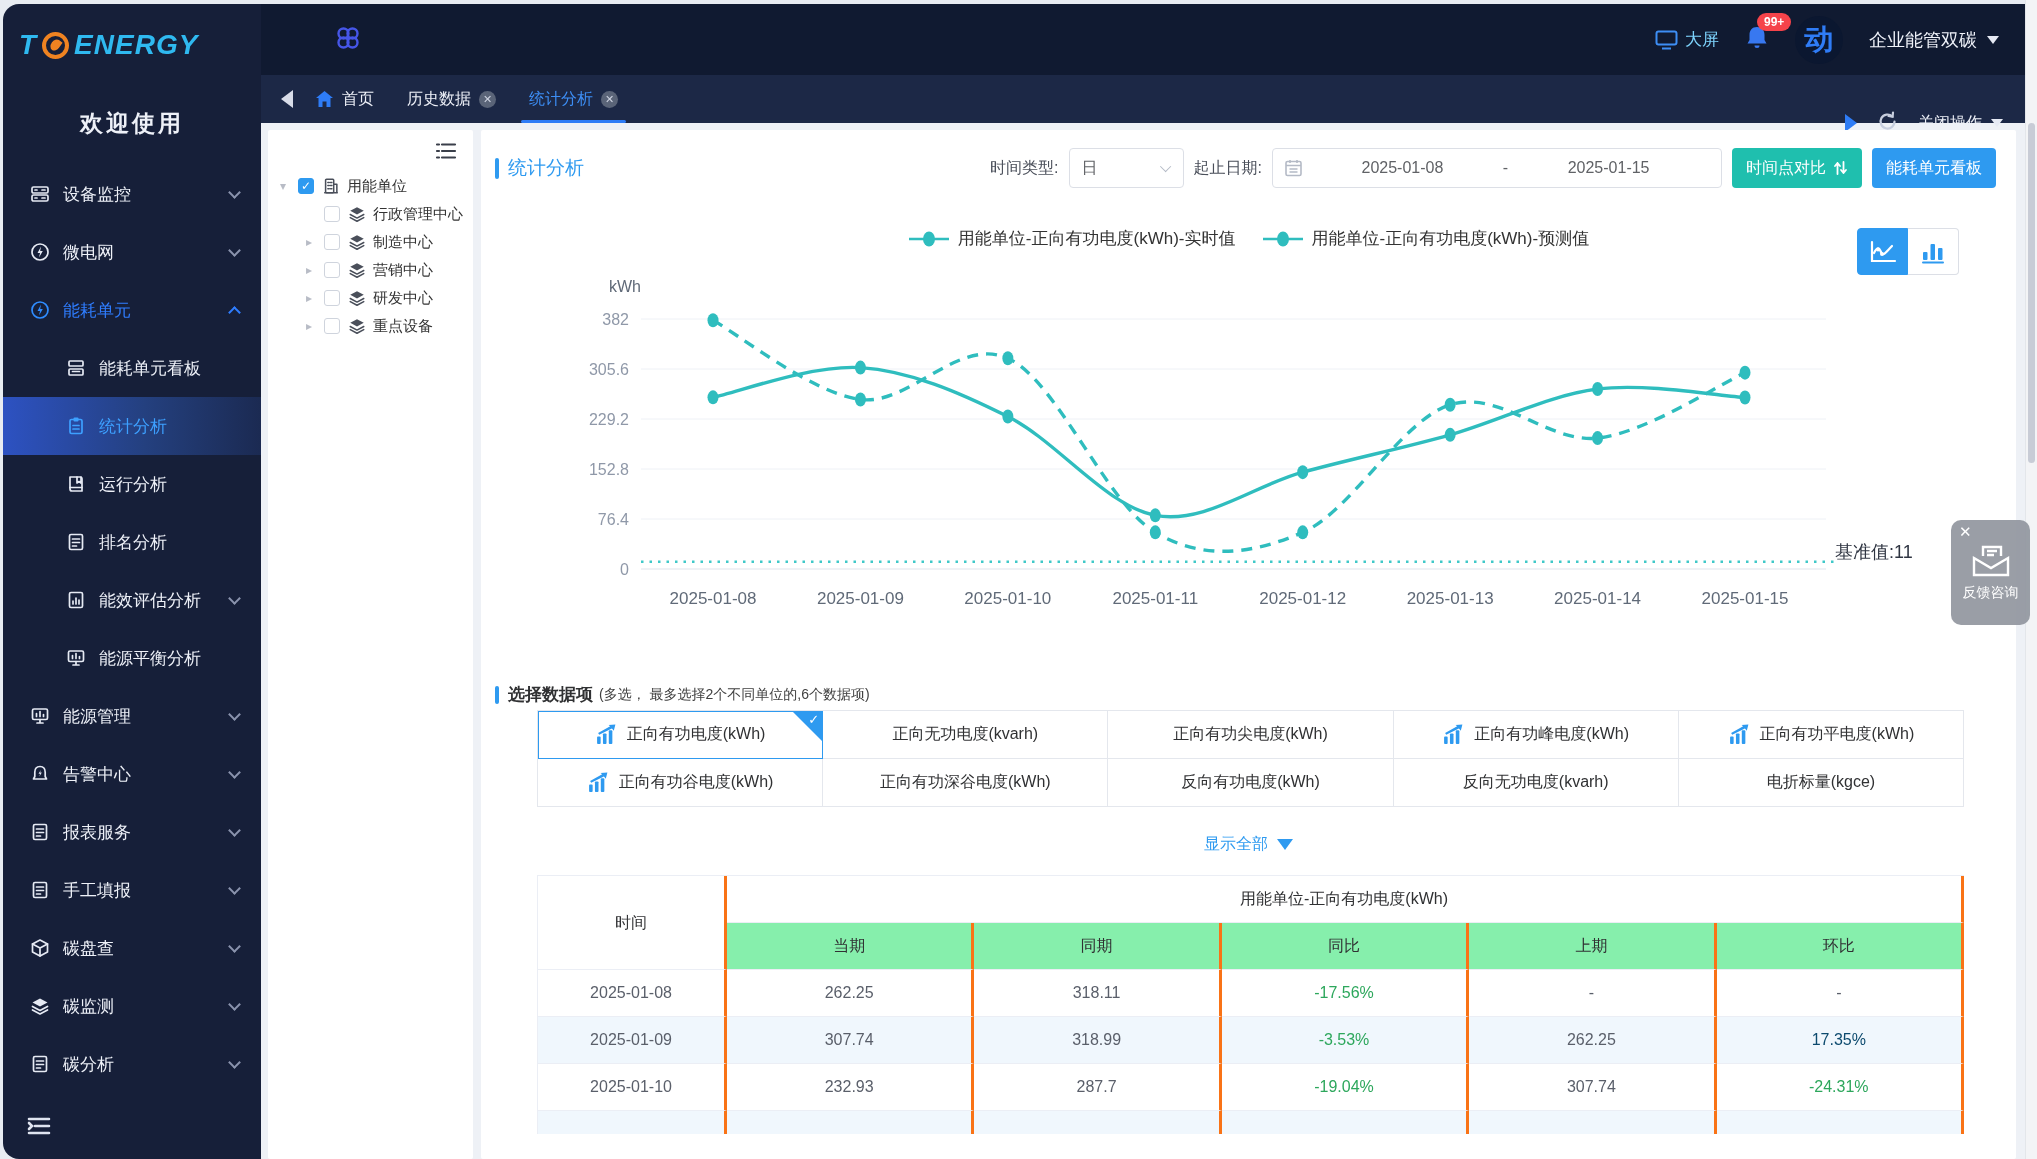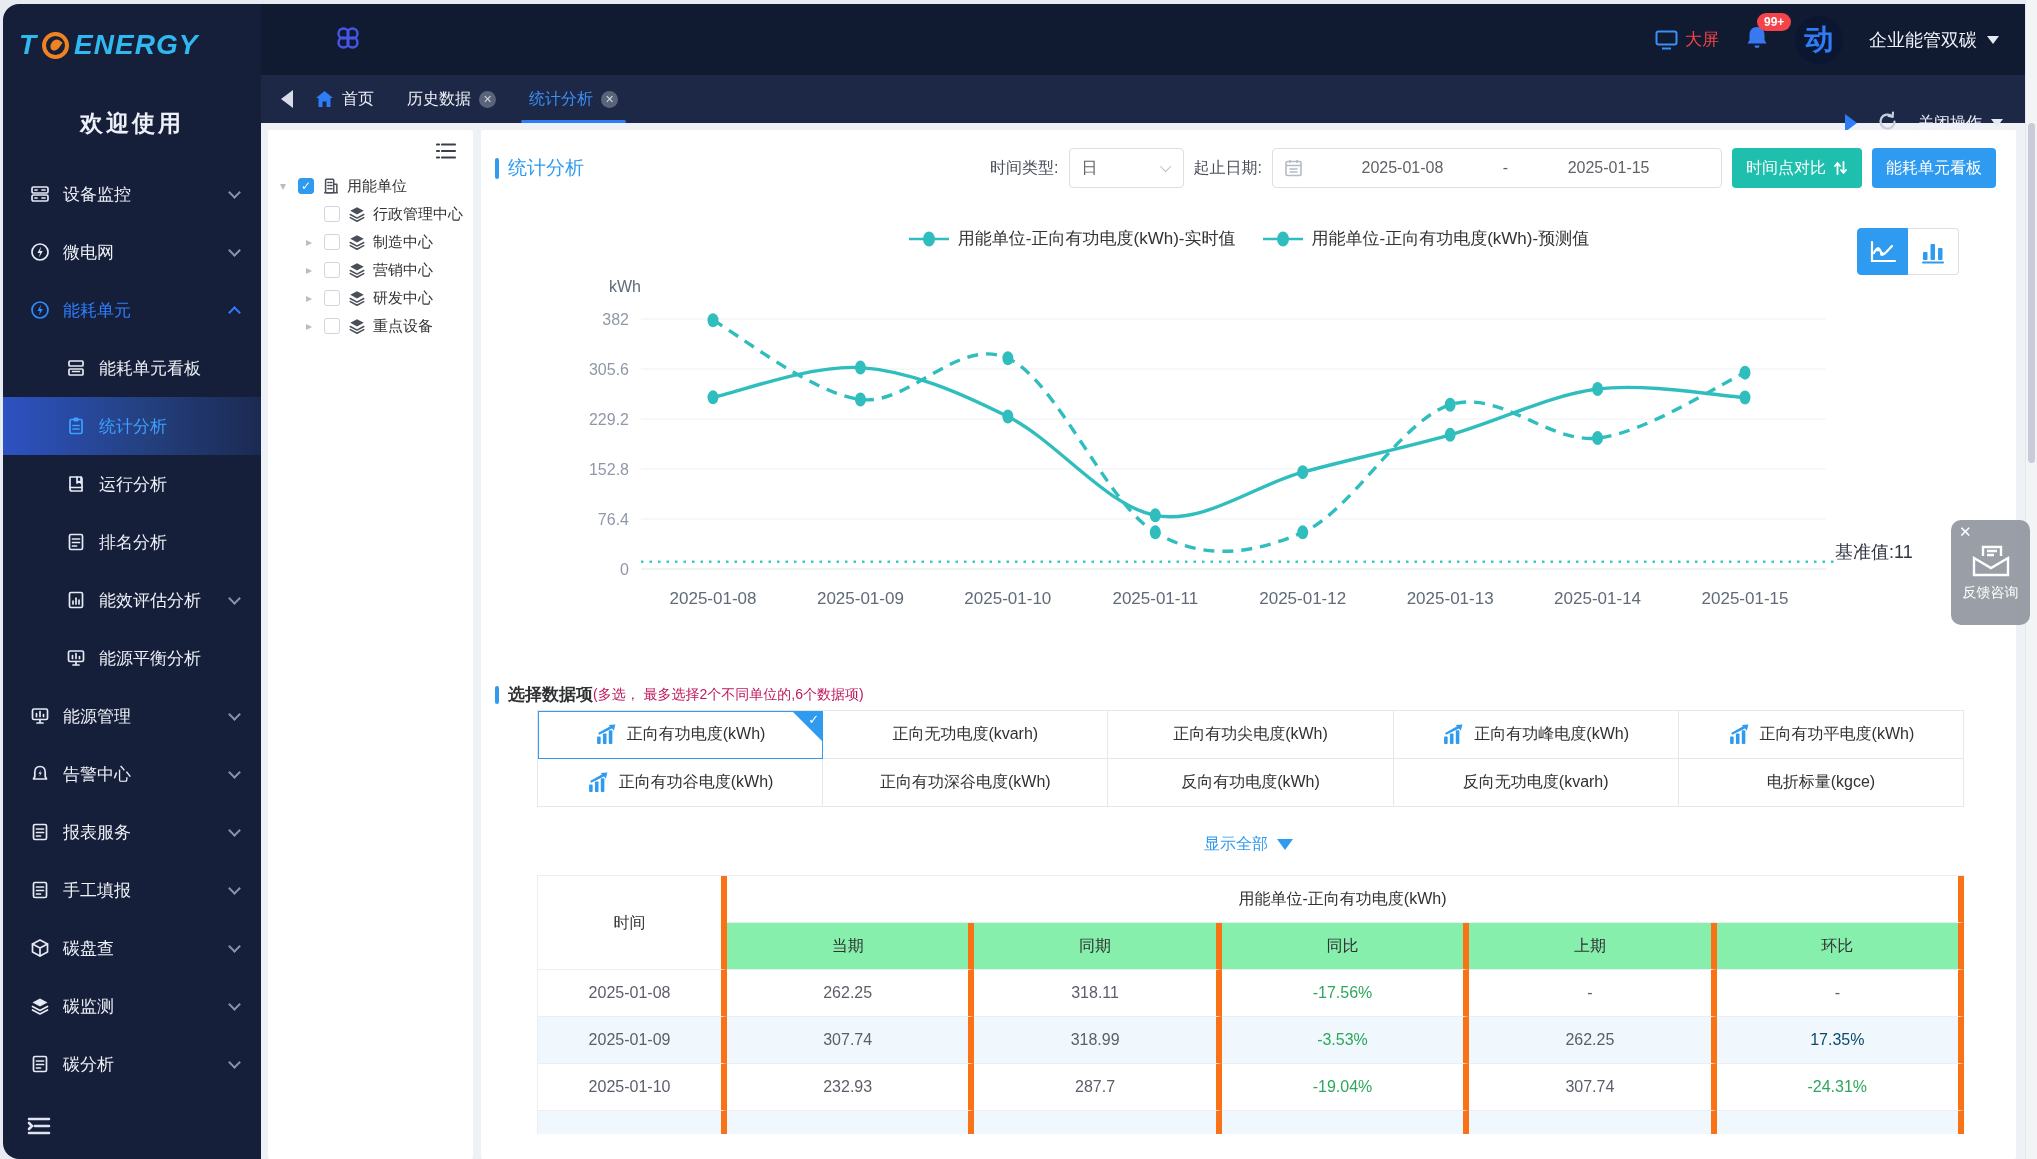--- a/index.html
+++ b/index.html
@@ -30,21 +30,21 @@
   .mi.active .ic { color:#3da0ff; }
   .collapse-btn { position:absolute; left:24px; bottom:18px; color:#dfe4f0; cursor:pointer; }
   .collapse-btn svg { width:24px; height:22px; }
 
   
   .maincol { flex:1; display:flex; flex-direction:column; min-width:0; }
 
   .topbar { height:71px; background:#101a31; display:flex; align-items:center; flex:none; }
   .clover { margin-left:74px; }
   .topbar-right { margin-left:auto; display:flex; align-items:center; gap:26px; padding-right:26px; }
-  .bigscreen { display:flex; align-items:center; gap:7px; color:#ef4444; font-size:17px; cursor:pointer; }
+  .bigscreen { display:flex; align-items:center; gap:7px; color:#7dd3fc; font-size:17px; cursor:pointer; }
   .bell-wrap { position:relative; cursor:pointer; }
   .badge { position:absolute; top:-12px; left:12px; background:#f5434a; color:#fff; font-size:12px; border-radius:9px; padding:2px 7px; font-weight:bold; }
   .avatar { width:48px; height:48px; border-radius:50%; background:#0b1730; display:flex; align-items:center; justify-content:center; color:#2f7cf6; font-size:29px; font-weight:bold; transform:none; cursor:pointer; overflow:hidden; }
   .org { color:#f0f3fa; font-size:18px; display:flex; align-items:center; gap:10px; cursor:pointer; }
   .caret-down { width:0; height:0; border-left:6px solid transparent; border-right:6px solid transparent; border-top:8px solid #e6eaf4; display:inline-block; }
 
   .tabbar { height:48px; background:#1c2846; display:flex; align-items:center; flex:none; position:relative; font-size:16px; }
   .nav-arrow { width:0; height:0; border-top:9px solid transparent; border-bottom:9px solid transparent; cursor:pointer; }
   .nav-left { border-right:12px solid #d8dce8; margin-left:20px; }
   .nav-right { border-left:12px solid #2e7cf6; }
@@ -90,34 +90,34 @@
   .chart-toggle { position:absolute; top:98px; right:57px; display:flex; cursor:pointer; }
   .ct-btn { width:51px; height:47px; display:flex; align-items:center; justify-content:center; border:1px solid #dcdfe6; background:#fff; }
   .ct-btn.on { background:#2e9af0; border-color:#2e9af0; }
   .ct-btn:first-child { border-radius:4px 0 0 4px; }
   .ct-btn:last-child { border-radius:0 4px 4px 0; border-left:none; }
 
   .chart-svg { position:absolute; left:60px; top:140px; }
 
   .sect-header { position:absolute; top:553px; left:14px; display:flex; align-items:center; }
   .sect-title { font-size:17px; font-weight:bold; color:#303133; }
-  .sect-note { font-size:14px; color:#be185d; }
+  .sect-note { font-size:14px; color:#404040; margin-left:6px; }
 
   .dgrid { position:absolute; top:580px; left:56px; width:1427px; display:grid; grid-template-columns:repeat(5,1fr); border-top:1px solid #e4e7ed; border-left:1px solid #e4e7ed; }
   .dcell { height:48px; border-right:1px solid #e4e7ed; border-bottom:1px solid #e4e7ed; display:flex; align-items:center; justify-content:center; gap:9px; font-size:16px; color:#303133; cursor:pointer; position:relative; background:#fff; }
   .dcell.sel { outline:1px solid #2e9af0; outline-offset:-1px; z-index:1; }
   .dcell.sel .corner { position:absolute; top:0; right:0; width:0; height:0; border-top:30px solid #2e9af0; border-left:30px solid transparent; }
   .dcell.sel .chk { position:absolute; top:1px; right:3px; color:#fff; font-size:13px; }
 
   .show-all { position:absolute; top:704px; left:0; right:0; display:flex; justify-content:center; align-items:center; gap:9px; color:#2e9af0; font-size:16px; cursor:pointer; }
   .show-all .tri { width:0; height:0; border-left:8px solid transparent; border-right:8px solid transparent; border-top:11px solid #2e9af0; }
 
   .tbl-wrap { position:absolute; top:745px; left:56px; width:1427px; height:259px; overflow:hidden; }
   .tbl { display:grid; grid-template-columns:189px repeat(5,1fr); border-top:1px solid #ebeef5; border-left:1px solid #ebeef5; font-size:16px; color:#5a5f6a; }
-  .tc { height:47px; line-height:46px; text-align:center; border-right:6px solid #f97316; border-bottom:1px solid #ebeef5; background:#fff; overflow:hidden; white-space:nowrap; }
+  .tc { height:47px; line-height:46px; text-align:center; border-right:3px solid #f97316; border-bottom:1px solid #ebeef5; background:#fff; overflow:hidden; white-space:nowrap; }
   .tc.head { color:#303133; }
   .tc.subhead { background:#86efac; color:#303133; }
   .tc.time-cell { grid-row:1 / 3; height:94px; line-height:94px; }
   .tc.group { grid-column:2 / 7; }
   .tc.alt { background:#f0f7fd; }
   .tc.green { color:#2da75c; }
   .tc.red { color:#0c4a6e; }
 
   
   .feedback { position:absolute; right:7px; top:520px; width:79px; height:105px; background:rgba(145,150,158,.92); border-radius:10px; color:#fff; display:flex; flex-direction:column; align-items:center; justify-content:center; gap:6px; cursor:pointer; z-index:30; }

